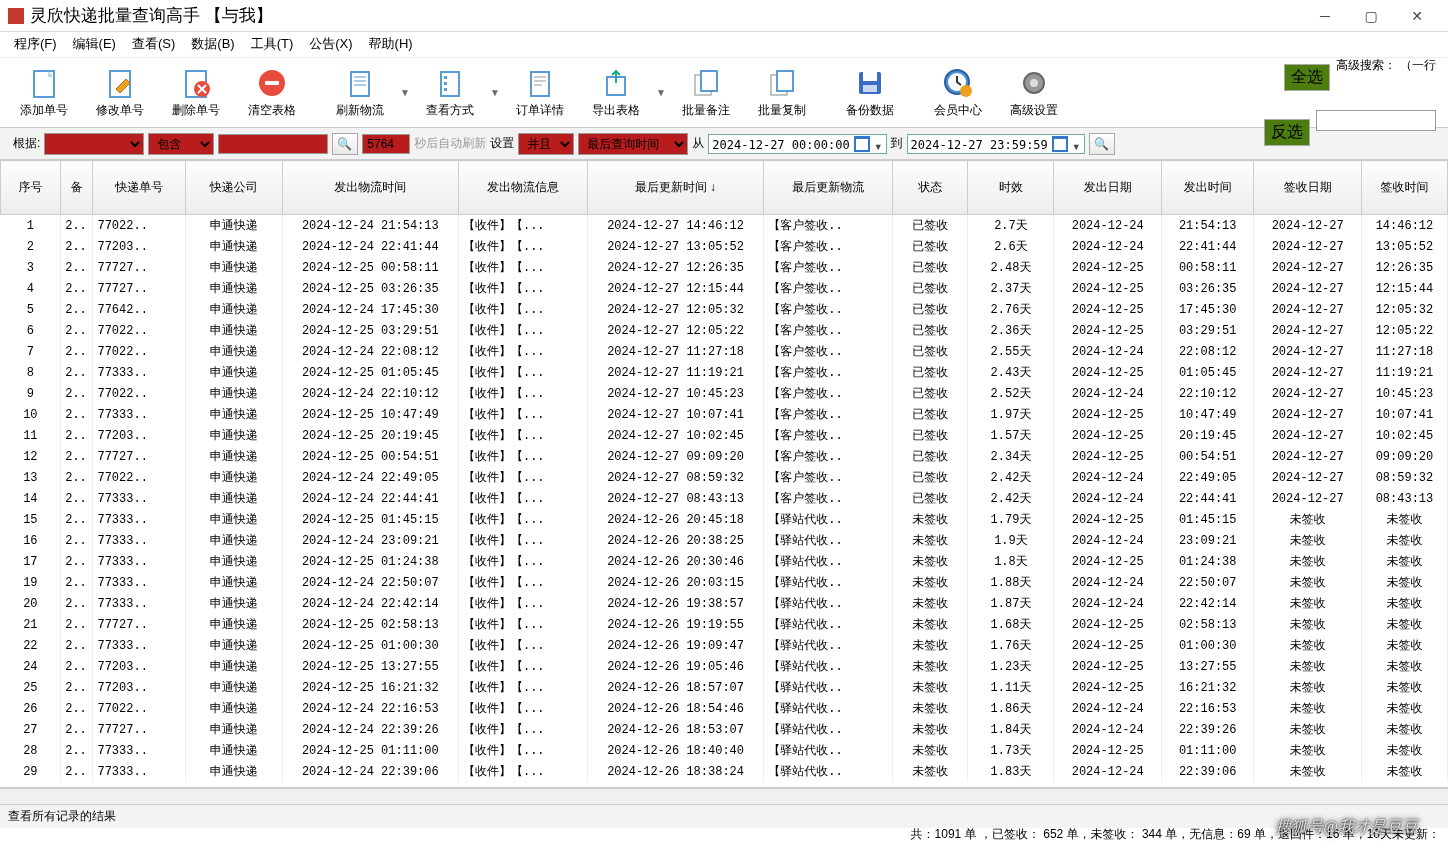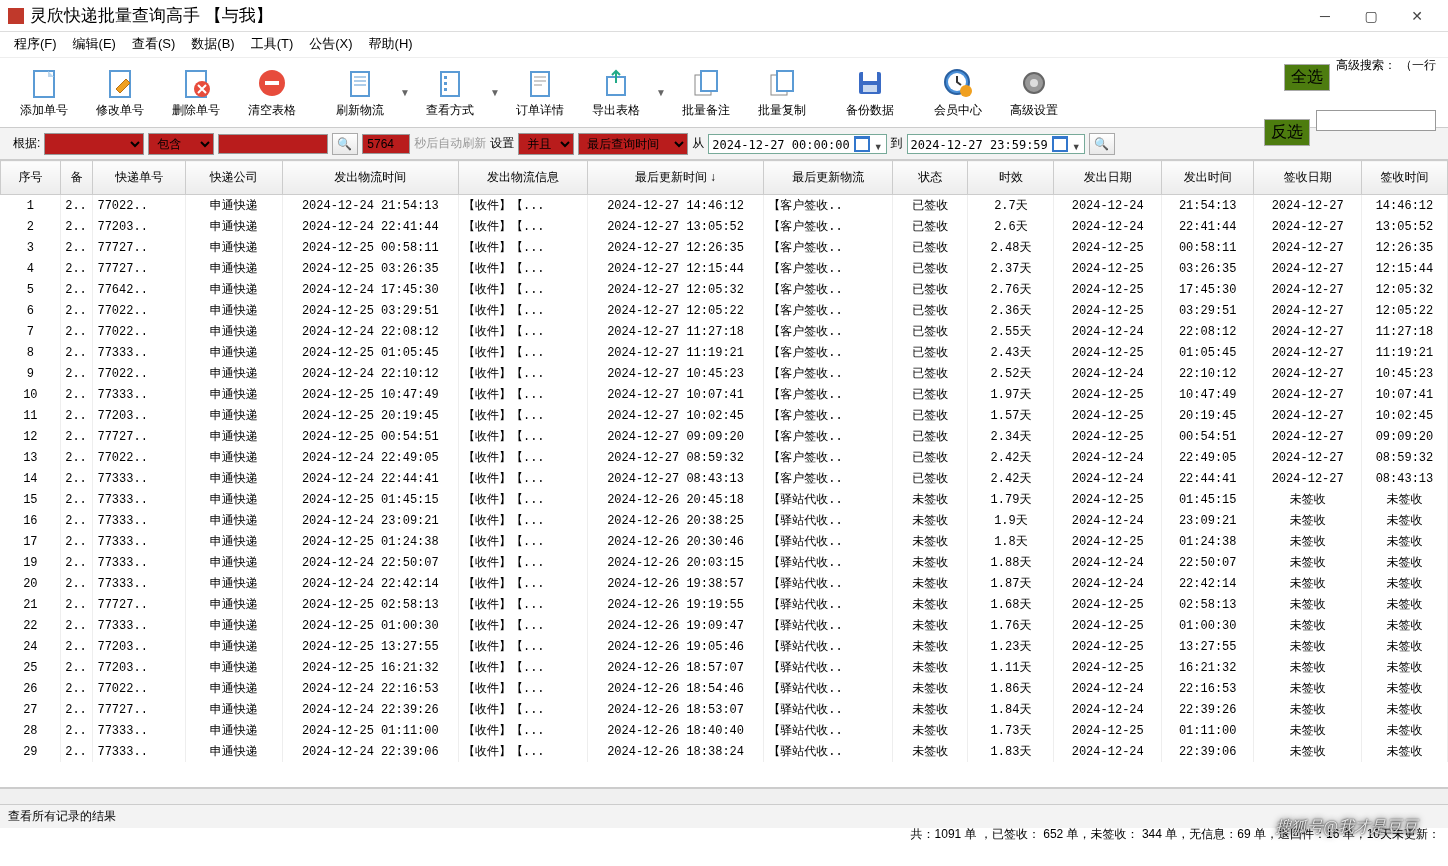--- a/index.html
+++ b/index.html
@@ -31,21 +31,21 @@
 .filterbar select, .filterbar input[type=text] { border: 1px solid #999; font-size: 12px; padding: 2px 4px; background: #b91c1c; }
 .iconbtn { width: 26px; height: 22px; border: 1px solid #aaa; background: linear-gradient(#fff,#e8e8e8); display: flex; align-items: center; justify-content: center; }
 .dtbox { display: flex; align-items: flex-end; border: 1px solid #7a9; background: #fff; padding: 1px 3px; gap: 4px; }
 .dtbox .cal { width: 16px; height: 16px; background: #3377cc; position: relative; }
 .dtbox .cal::after { content:""; position:absolute; top:3px; left:2px; right:2px; bottom:2px; background:#fff; }
 .dtbox .dd { font-size: 9px; color: #444; }
 
 
 .tablewrap { position: relative; height: 628px; overflow: hidden; border-bottom: 1px solid #ccc; }
 .tbl { border-collapse: collapse; width: 100%; table-layout: fixed; font-size: 12px; font-family: Consolas, "Courier New", monospace; }
-.tbl th { background: linear-gradient(#fdfdfd,#ececec); border: 1px solid #ccc; padding: 8px 2px; font-weight: normal; font-family: "Microsoft YaHei"; font-size: 12px; white-space: nowrap; overflow: hidden; position: sticky; top: 0; }
+.tbl th { background: linear-gradient(#fdfdfd,#ececec); border: 1px solid #ccc; padding: 18px 2px; font-weight: normal; font-family: "Microsoft YaHei"; font-size: 12px; white-space: nowrap; overflow: hidden; position: sticky; top: 0; }
 .tbl td { border-right: 1px solid #eee; padding: 2px 4px; white-space: nowrap; overflow: hidden; text-align: center; font-family: Consolas, "Courier New", SimSun, monospace; }
 .tbl td.left { text-align: left; }
 .hscroll { height: 16px; background: #f0f0f0; border-top: 1px solid #ccc; }
 
 
 .statusbar { height: 24px; background: #f3f3f3; display: flex; align-items: center; padding: 0 8px; font-size: 12px; border-top: 1px solid #ccc; }
 .statusbar .right { margin-left: auto; margin-top: 36px; }
 
 
 .watermark { position: absolute; bottom: 28px; right: 30px; font-size: 16px; font-style: italic; color: rgba(255,255,255,0.85); text-shadow: 0 0 6px rgba(0,0,0,0.9), 0 0 2px #000; pointer-events: none; font-family: "Microsoft YaHei"; }

